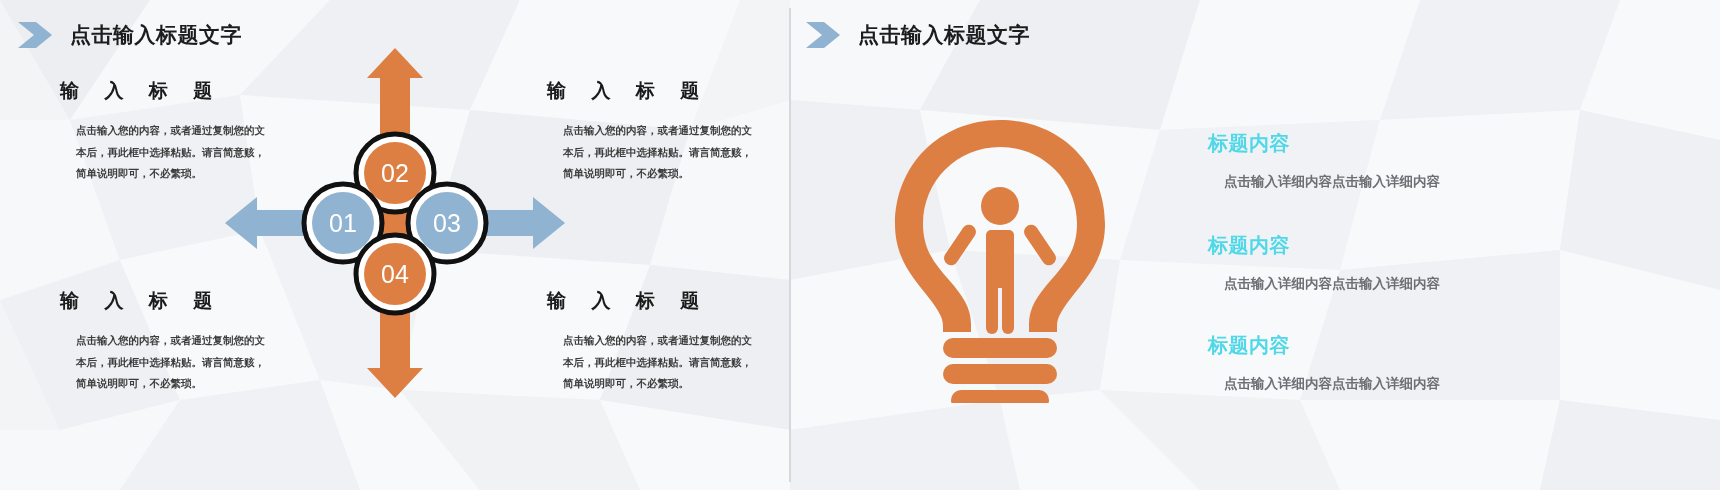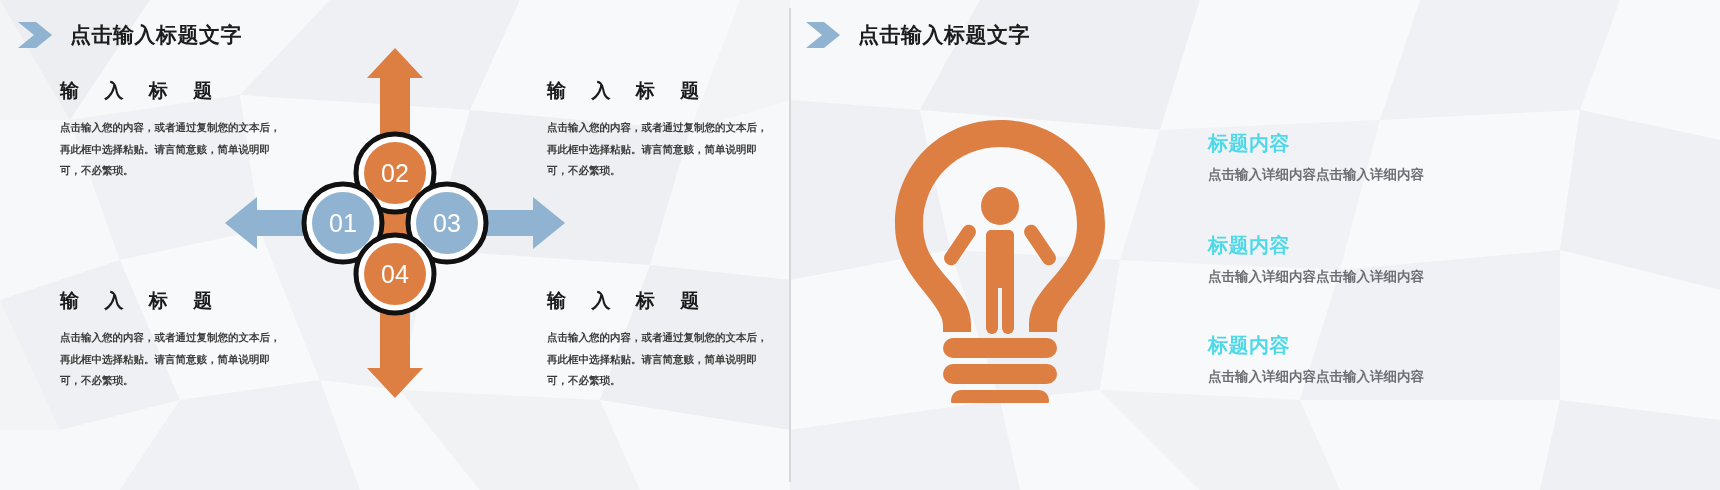--- a/index.html
+++ b/index.html
@@ -35,21 +35,21 @@
   }
 
   
   .txt-block{position:absolute;width:230px;}
   .tb-title{
     font-size:19px;font-weight:bold;color:#1b1b1b;
     letter-spacing:7px;margin:0 0 13px 0;white-space:nowrap;font-family:Liberation Mono, monospace;
   }
   .tb-body{
     font-size:10.5px;font-weight:bold;color:#3c3c3c;
-    line-height:2.05;margin:0;
+    line-height:2.05;margin:16px;
   }
   #block-tl{left:60px;top:78px;}
   #block-tr{left:547px;top:78px;}
   #block-bl{left:60px;top:288px;}
   #block-br{left:547px;top:288px;}
 
   
   #cross{position:absolute;left:225px;top:48px;width:340px;height:350px;}
 
   
@@ -59,21 +59,21 @@
   .ritem{position:absolute;left:1208px;width:320px;}
   #ritem-0{top:118px;}
   #ritem-1{top:220px;}
   #ritem-2{top:320px;}
   .ritem-title{
     font-size:20px;font-weight:bold;color:#4fd8e8;
     margin:12px 0 9px 0;white-space:nowrap;letter-spacing:.5px;
   }
   .ritem-desc{
     font-size:13.5px;font-weight:bold;color:#6d6f74;
-    margin:0;white-space:nowrap;
+    margin:16px;white-space:nowrap;
   }
 </style>
 </head>
 <body>
 
 <div class="stage">
 
   <svg class="poly-bg" viewBox="0 0 1720 490" preserveAspectRatio="none">
     <rect width="1720" height="490" fill="#f3f4f6"></rect>
     <g stroke="none">

